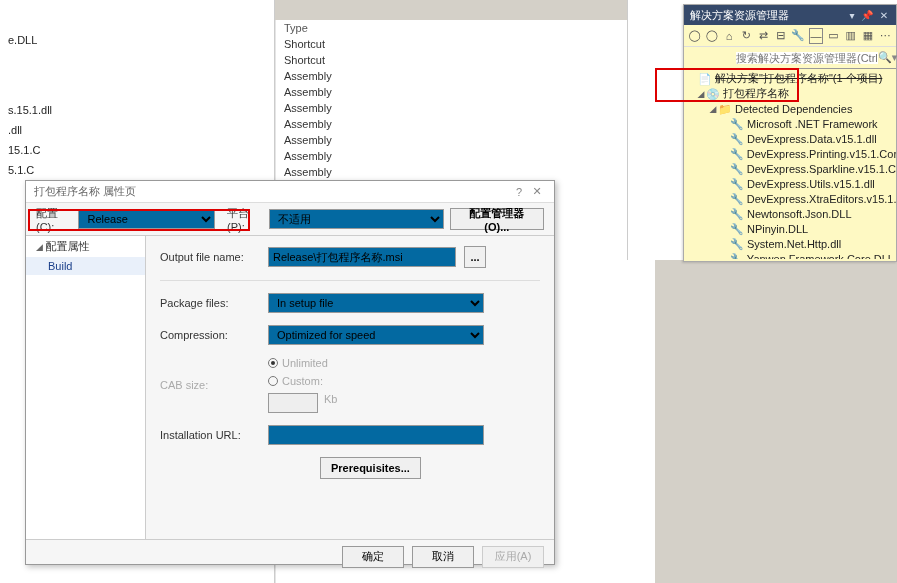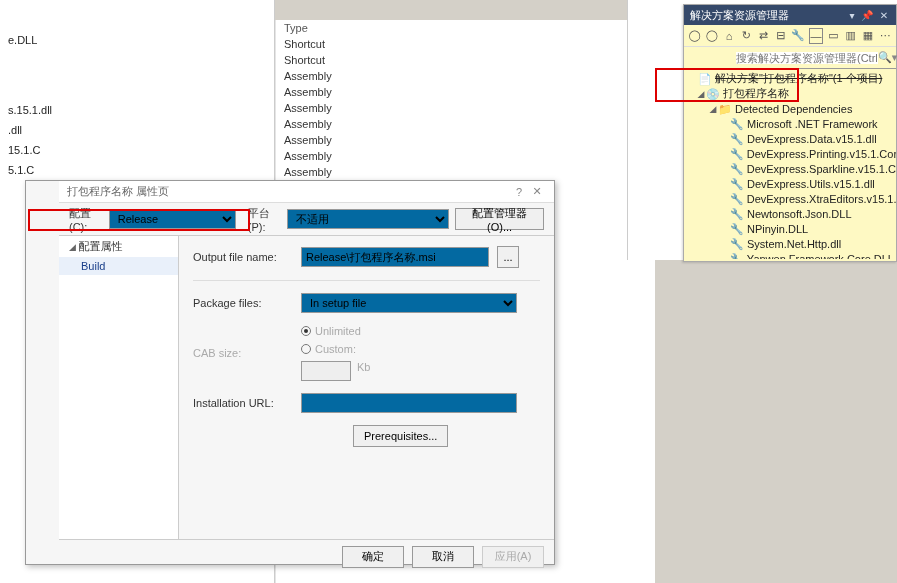--- a/index.html
+++ b/index.html
@@ -19,28 +19,28 @@
 .solpanel .search input{flex:1;border:none;outline:none;color:#999;font-size:11px;margin-left:48px;}
 .solpanel .search .sic{width:14px;color:#888;}
 .tree{padding:2px 2px;overflow:auto;height:190px;}
 .trow{display:flex;align-items:center;height:15px;white-space:nowrap;}
 .trow .chev{width:10px;color:#666;display:flex;justify-content:center;font-size:9px;}
 .trow .chev.open::before{content:"◢";}
 .trow .nic{width:14px;height:12px;margin-right:3px;display:inline-block;}
 .trow .lbl{color:#222;}
 .trow .strike{text-decoration:line-through;}
 .redbox1{position:absolute;border:2px solid #d00;left:655px;top:68px;width:144px;height:34px;pointer-events:none;}
-.dlg{position:absolute;left:25px;top:180px;width:530px;height:385px;background:#f6f6f6;border:1px solid #999;box-shadow:2px 2px 6px rgba(0,0,0,0.25);padding-left:33px;}
+.dlg{position:absolute;left:25px;top:180px;width:530px;height:385px;background:#f6f6f6;border:1px solid #999;box-shadow:2px 2px 6px rgba(0,0,0,0.25);}
 .dlg .dtitle{height:22px;background:#fff;border-bottom:1px solid #ddd;display:flex;align-items:center;padding:0 8px;color:#666;}
 .dlg .dtitle .sp{flex:1;}
 .dlg .dtitle .dic{width:18px;text-align:center;color:#888;}
 .dlg .cfgrow{height:32px;display:flex;align-items:center;padding:0 10px;gap:6px;}
 .dlg .cfgrow label{color:#333;}
 .dlg select,.dlg input[type=text]{border:1px solid #999;background:#0369a1;height:20px;padding:0 4px;font-size:11px;}
-.dlg .btn{height:22px;border:1px solid #999;background:#f0f0f0;padding:0 10px;display:flex;align-items:center;}
+.dlg .btn{height:22px;border:1px solid #999;background:#f0f0f0;padding:0 10px;display:flex;align-items:center;font-weight:bold;}
 .dlg .body{display:flex;height:304px;border-top:1px solid #ccc;}
 .dlg .sidebar{width:120px;background:#fff;border-right:1px solid #ccc;}
 .dlg .sidebar .snode{padding:3px 10px;}
 .dlg .sidebar .snode.header{color:#333;}
 .dlg .sidebar .snode.sel{background:#e9f0fa;padding-left:22px;color:#1a3f8a;}
 .dlg .form{flex:1;padding:10px 14px;background:#f6f6f6;}
 .dlg .frow{display:flex;align-items:center;margin-bottom:12px;gap:8px;}
 .dlg .frow .flab{width:100px;color:#333;}
 .dlg .frow .flab.dis{color:#aaa;}
 .dlg .btns{height:34px;border-top:1px solid #ccc;display:flex;justify-content:flex-end;align-items:center;gap:8px;padding:0 10px;}
@@ -189,20 +189,24 @@
         <span class="flab">Output file name:</span>
         <input type="text" style="width: 188px;" value="Release\打包程序名称.msi">
         <button class="btn" style="width:22px;padding:0;justify-content:center">...</button>
       </div>
       <div style="border-top:1px solid #ddd;margin:4px 0 12px"></div>
       <div class="frow">
         <span class="flab">Package files:</span>
         <select style="width:216px"><option>In setup file</option></select>
       </div>
       <div class="frow">
+        <span class="flab">Compression:</span>
+        <select style="width:216px"><option>Optimized for speed</option></select>
+      </div>
+      <div class="frow">
         <span class="flab dis">CAB size:</span>
         <div>
           <div style="display:flex;align-items:center;margin-bottom:6px">
               <span class="rdot on"></span>
               <span style="color:#aaa">Unlimited</span>
             </div>
           <div style="display:flex;align-items:center;margin-bottom:6px">
               <span class="rdot"></span>
               <span style="color:#aaa">Custom:</span>
             </div>

